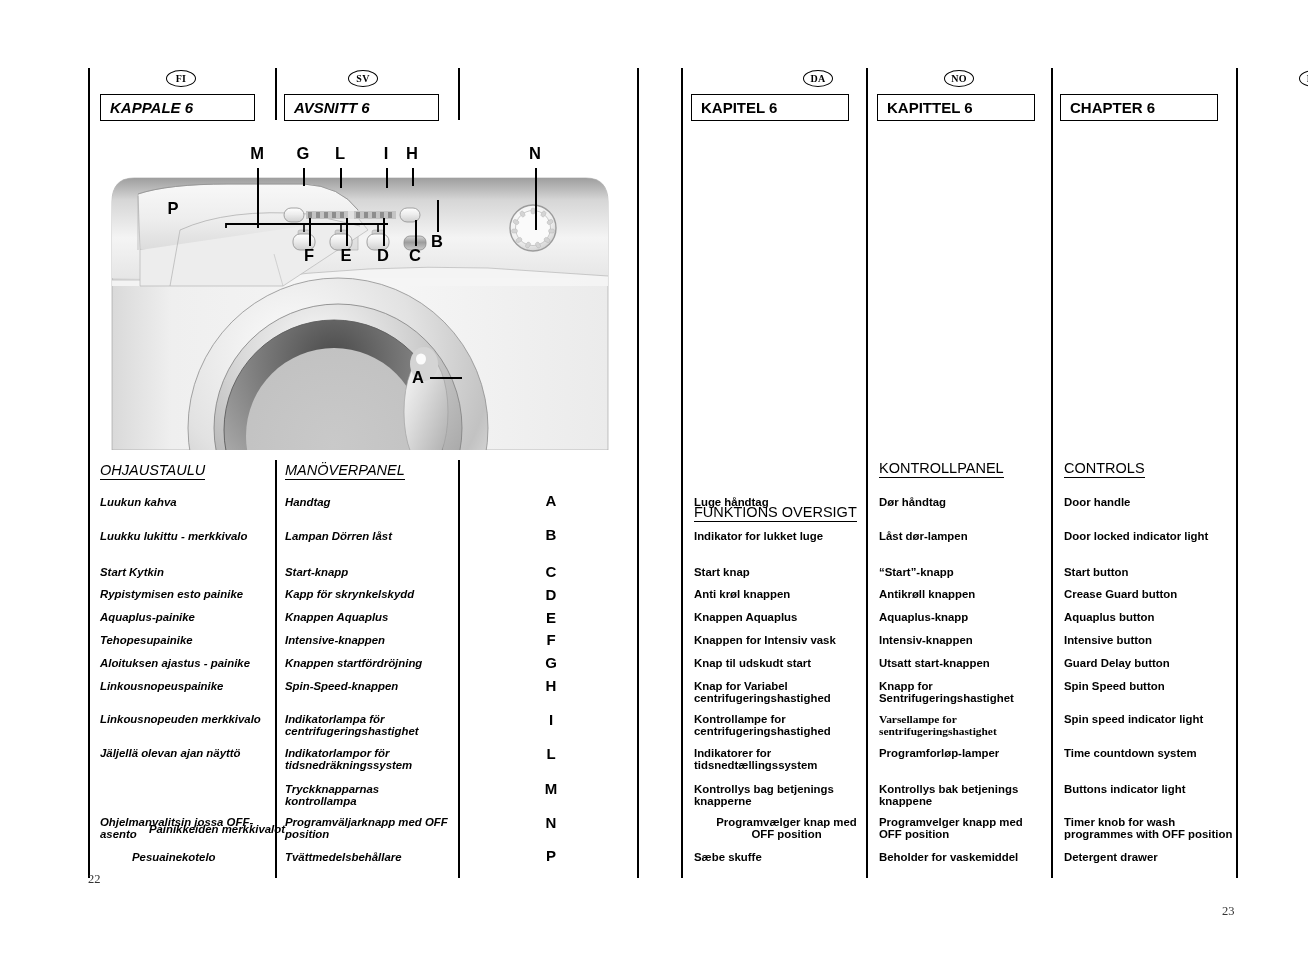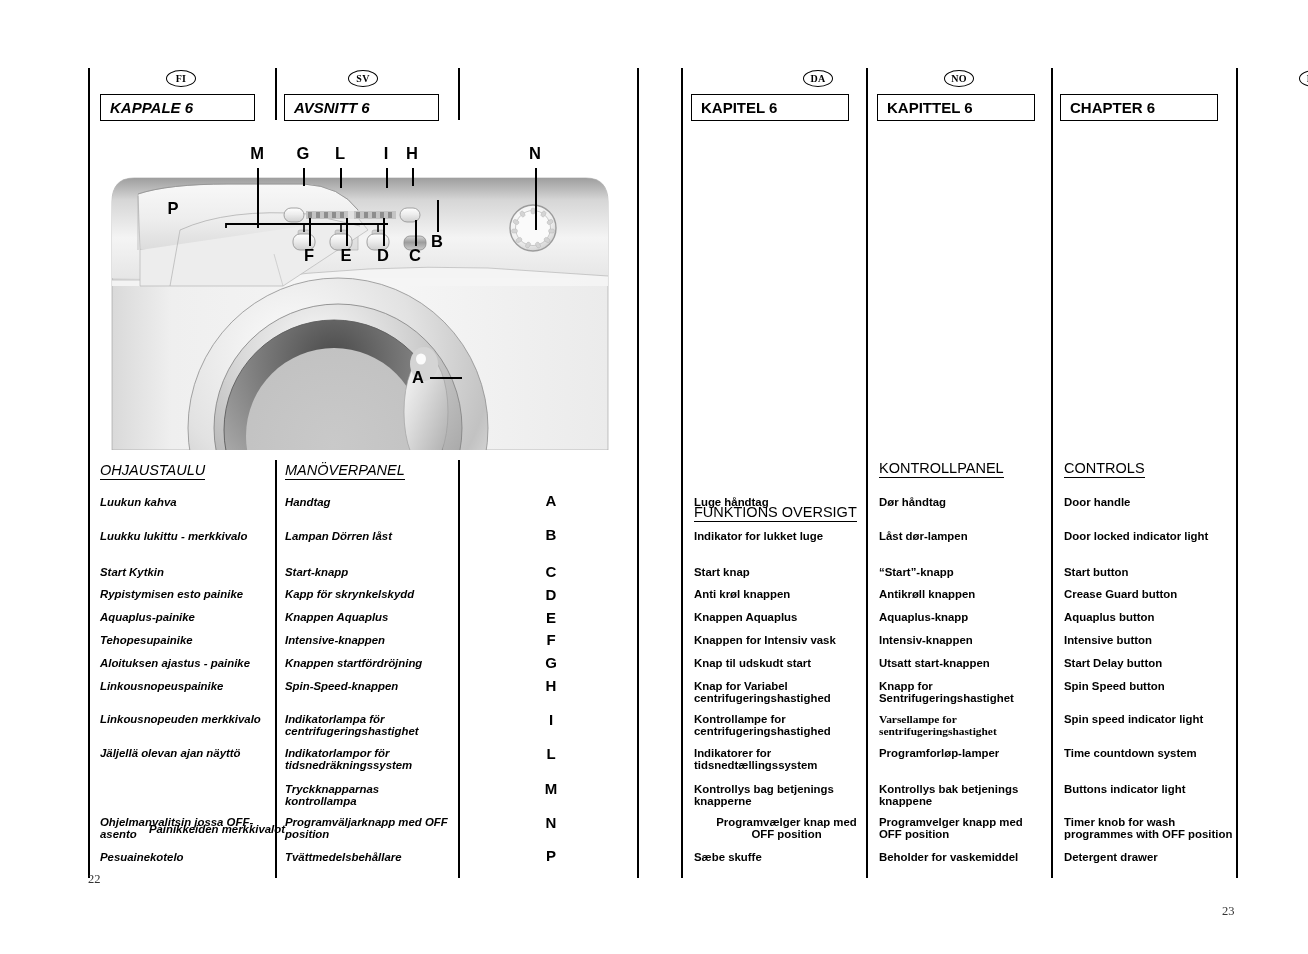--- a/index.html
+++ b/index.html
@@ -357,21 +357,21 @@
       <div class="item" style="top: 588px;">Rypistymisen esto painike</div>
       <div class="item" style="top: 611px;">Aquaplus-painike</div>
       <div class="item" style="top: 634px;">Tehopesupainike</div>
       <div class="item" style="top: 657px;">Aloituksen ajastus - painike</div>
       <div class="item" style="top: 680px;">Linkousnopeuspainike</div>
       <div class="item" style="top: 713px;">Linkousnopeuden merkkivalo</div>
       <div class="item" style="top: 747px;">Jäljellä olevan ajan näyttö</div>
       <div class="item" style="top: 823px; text-align: right;">Painikkeiden merkkivalot</div>
       <div class="item" style="top: 816px;">Ohjelmanvalitsin jossa OFF-
 asento</div>
-      <div class="item" style="top: 851px;">Pesuainekotelo</div>
+      <div class="item" style="top: 851px; margin-left: 32px;">Pesuainekotelo</div>
     </div>
   <div class="list-col italic" id="col-sv" style="left:285px; top:0;">
       <div class="item" style="top: 496px;">Handtag</div>
       <div class="item" style="top: 530px;">Lampan Dörren låst</div>
       <div class="item" style="top: 566px;">Start-knapp</div>
       <div class="item" style="top: 588px;">Kapp för skrynkelskydd</div>
       <div class="item" style="top: 611px;">Knappen Aquaplus</div>
       <div class="item" style="top: 634px;">Intensive-knappen</div>
       <div class="item" style="top: 657px;">Knappen startfördröjning</div>
       <div class="item" style="top: 680px;">Spin-Speed-knappen</div>
@@ -424,21 +424,21 @@
 OFF position</div>
       <div class="item" style="top: 851px;">Beholder for vaskemiddel</div>
     </div>
   <div class="list-col" id="col-en" style="left:1064px; top:0;">
       <div class="item" style="top: 496px;">Door handle</div>
       <div class="item" style="top: 530px;">Door locked indicator light</div>
       <div class="item" style="top: 566px;">Start button</div>
       <div class="item" style="top: 588px;">Crease Guard button</div>
       <div class="item" style="top: 611px;">Aquaplus button</div>
       <div class="item" style="top: 634px;">Intensive button</div>
-      <div class="item" style="top: 657px;">Start Delay button</div>
+      <div class="item" style="top: 657px;">Guard Delay button</div>
       <div class="item" style="top: 680px;">Spin Speed button</div>
       <div class="item" style="top: 713px;">Spin speed indicator light</div>
       <div class="item" style="top: 747px;">Time countdown system</div>
       <div class="item" style="top: 783px;">Buttons indicator light</div>
       <div class="item" style="top: 816px;">Timer knob for wash
 programmes with OFF position</div>
       <div class="item" style="top: 851px;">Detergent drawer</div>
     </div>
 
   <div class="letter-col" id="col-letters" style="left:540px; top:0;">

